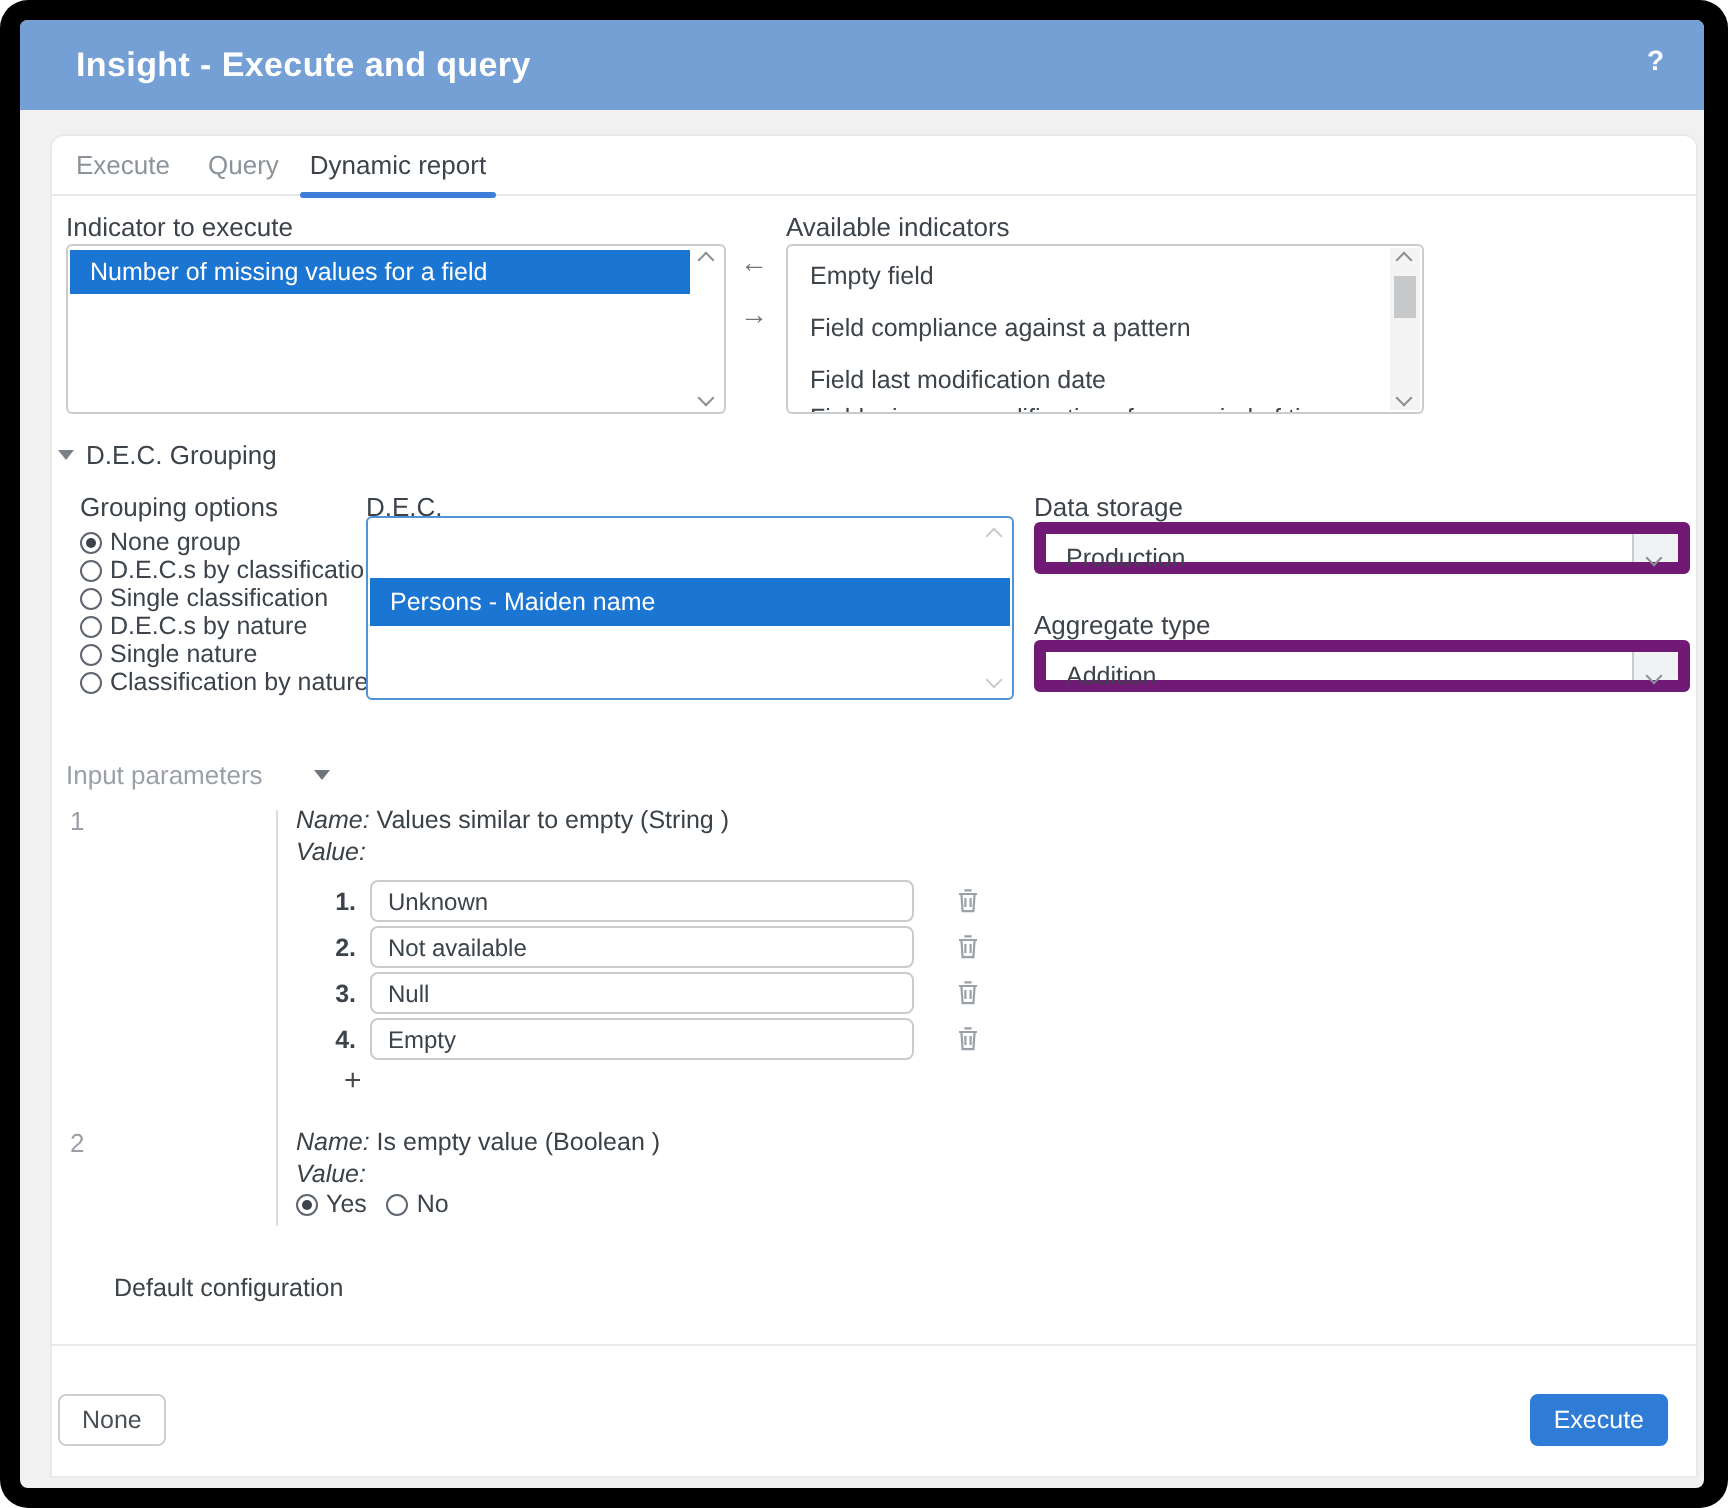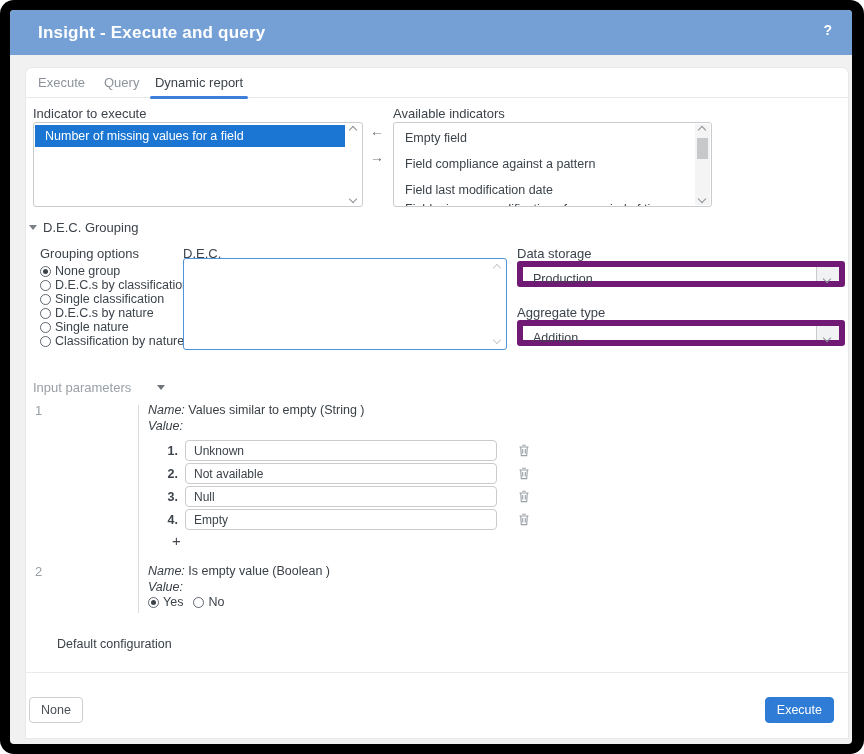--- a/index.html
+++ b/index.html
@@ -36,21 +36,21 @@
   .radio.sel::after{content:"";position:absolute;left:2px;top:2px;width:5px;height:5px;border-radius:50%;background:#3c434a;}
   .rrow{display:flex;align-items:center;gap:4px;height:14px;font-size:12.5px;color:#3c434a;white-space:nowrap;cursor:pointer;}
   .select{position:absolute;height:26px;background:#fff;border:6px solid #701a75;border-radius:3px;font-size:12.5px;color:#3c434a;line-height:24px;padding-left:10px;cursor:pointer;}
   .select .btn{position:absolute;right:0;top:0;bottom:0;width:23px;background:#f1f2f3;border-left:1px solid #c9cbcd;border-radius:0 2px 2px 0;}
   .select .btn .chev{position:absolute;left:7px;top:9px;}
   .divline{position:absolute;border-left:1px solid #dadcdd;width:0;}
   .pname{position:absolute;font-size:12.5px;color:#3a4147;line-height:16px;white-space:nowrap;}
   .pname i{font-style:italic;}
   .vrow{position:absolute;display:flex;align-items:center;}
   .vnum{width:37px;text-align:right;padding-right:7px;font-size:12.5px;font-weight:700;color:#3c434a;}
-  .vinput{width:312px;height:21px;border:1px solid #c9cbcd;border-radius:4px;font-size:12px;color:#3c434a;padding:0 8px;outline:none;}
+  .vinput{width:272px;height:21px;border:1px solid #c9cbcd;border-radius:4px;font-size:12px;color:#3c434a;padding:0 8px;outline:none;}
   .trash{margin-left:21px;cursor:pointer;display:flex;}
   .addbtn{position:absolute;font-size:15px;color:#44494f;cursor:pointer;line-height:14px;}
   .linkish{position:absolute;font-size:12.5px;color:#3a4147;cursor:pointer;}
   .footline{position:absolute;left:0;right:0;border-top:1px solid #e9eaeb;}
   .btn-close{position:absolute;height:26px;padding:0 11px;background:#fff;border:1px solid #ccced0;border-radius:4px;font-size:12.5px;color:#4a5056;line-height:24px;cursor:pointer;}
   .btn-exec{position:absolute;height:26px;padding:0 11px;background:#2e7cd6;border:1px solid #2e7cd6;border-radius:4px;font-size:12.5px;color:#fff;line-height:24px;cursor:pointer;}
 </style>
 </head>
 <body>
 
@@ -123,20 +123,21 @@
             <span>Single nature</span>
           </label>
         <label class="rrow">
             <span class="radio"></span>
             <span>Classification by nature</span>
           </label>
       </div>
 
       <div class="lbl" style="left:157px;top:179px">D.E.C.</div>
       <div class="listbox focus" style="left:157px;top:190px;width:324px;height:92px">
+        <div class="li sel" style="top:30px;right:1px;height:24px">Persons - Maiden name</div>
         <span class="chev up faint" style="position:absolute;top:6px;right:6px"></span>
         <span class="chev down faint" style="position:absolute;bottom:6px;right:6px"></span>
       </div>
 
       <div class="lbl" style="left:491px;top:179px">Data storage</div>
       <div class="select" style="left:491px;top:193px;width:328px">
         <span>Production</span>
         <span class="btn">
             <span class="chev down"></span>
           </span>

